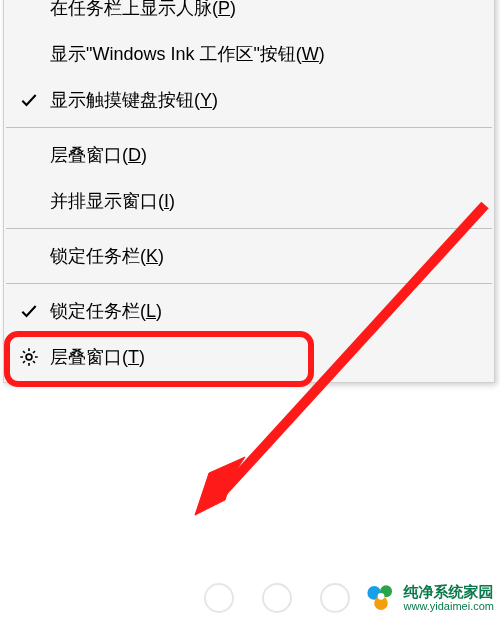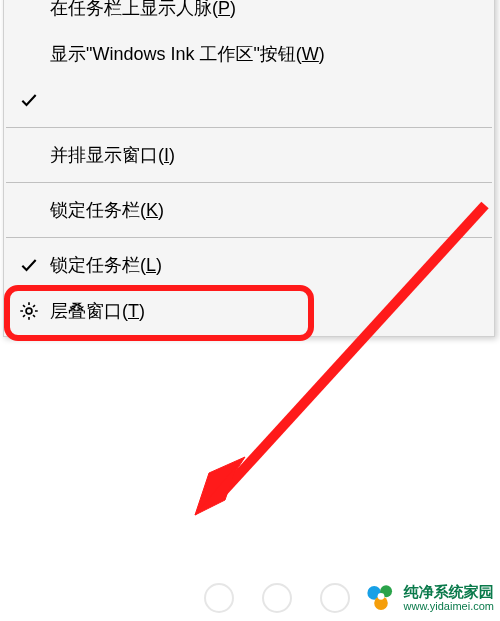--- a/index.html
+++ b/index.html
@@ -107,21 +107,20 @@
   }
   .watermark .txt {
     display: flex;
     flex-direction: column;
     line-height: 1.1;
   }
   .watermark .txt .t1 {
     font-size: 15px;
     color: #0a7a4b;
     font-weight: bold;
-    text-align: center;
   }
   .watermark .txt .t2 {
     font-size: 11px;
     color: #0a7a4b;
     text-align: right;
   }
   
   .faint-icons {
     position: absolute;
     right: 150px;
@@ -150,24 +149,29 @@
   <div class="menu-item">
     <span class="check-col"></span>
     <span class="label-col"><span>显示"Windows Ink 工作区"按钮</span>(<u>W</u>)</span>
   </div>
   <div class="menu-item">
     <span class="check-col check-mark">
       <svg viewBox="0 0 24 24">
           <polyline points="4,13 9,18 20,6"></polyline>
         </svg>
     </span>
+    <span class="label-col"><span>显示触摸键盘按钮</span>(<u>Y</u>)</span>
   </div>
 
   <div class="separator"></div>
 
+  <div class="menu-item">
+    <span class="check-col"></span>
+    <span class="label-col"><span>层叠窗口</span>(<u>D</u>)</span>
+  </div>
   <div class="menu-item">
     <span class="check-col"></span>
     <span class="label-col"><span>并排显示窗口</span>(<u>I</u>)</span>
   </div>
 
   <div class="separator"></div>
 
   <div class="menu-item">
     <span class="check-col"></span>
     <span class="label-col"><span>锁定任务栏</span>(<u>K</u>)</span>

